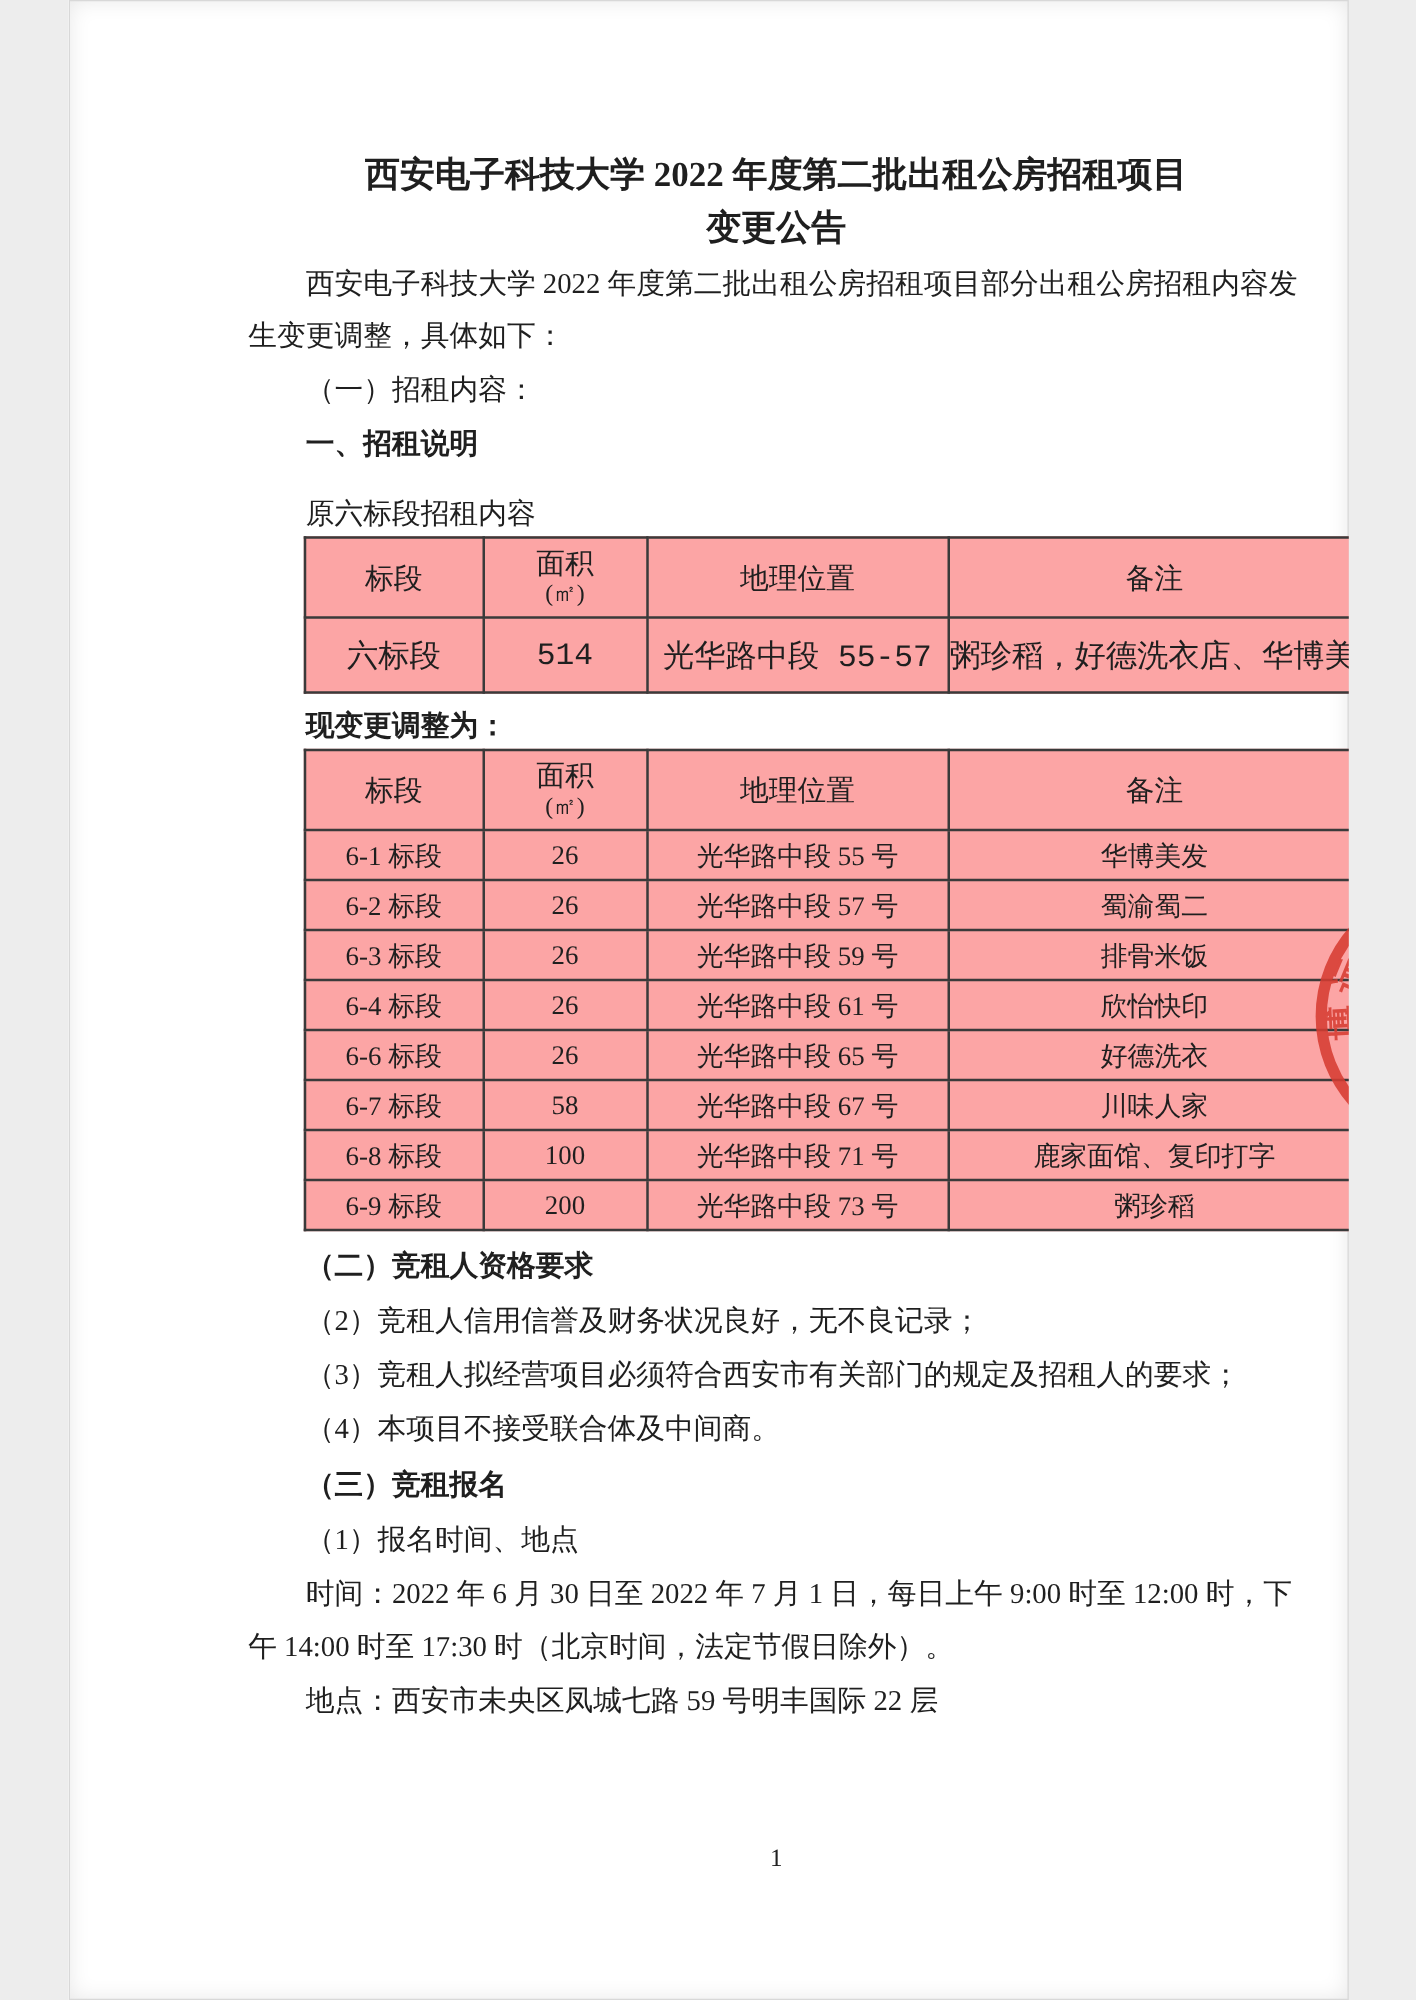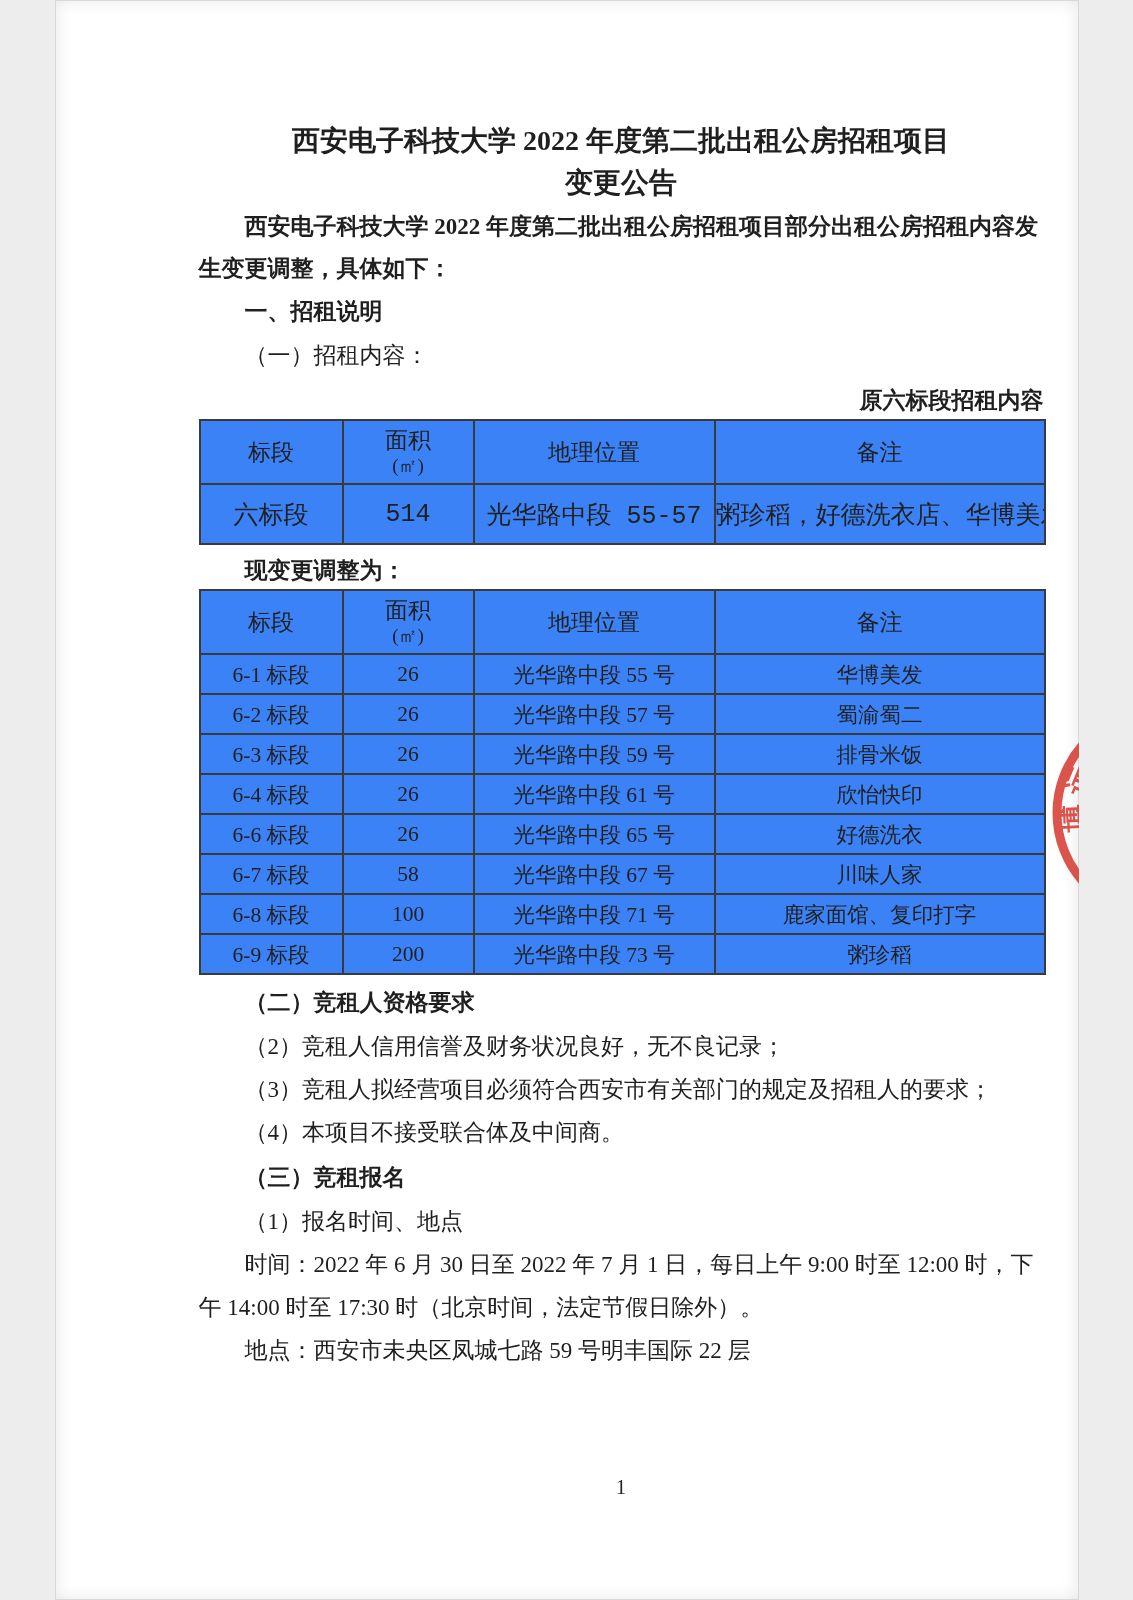--- a/index.html
+++ b/index.html
@@ -7,26 +7,26 @@
     position:relative;width:1024px;height:1600px;background:#ffffff;
     overflow:hidden;margin:0 auto;
     font-family:"Liberation Serif","DejaVu Serif",serif;color:#1f1f1f;
     box-shadow:inset 0 0 0 1px #d8d8d8, inset 0 0 18px rgba(0,0,0,.10);
   }
   .content{position:absolute;left:144px;top:0;width:845px;}
   .title{font-size:28px;font-weight:bold;text-align:center;line-height:42px;}
   .title.first{margin-top:120px;}
   p{margin:0;font-size:23px;line-height:43px;}
   .indent{text-indent:2em;}
-  .intro{line-height:42px;margin-top:2px;font-weight:bold;}
+  .intro{line-height:42px;margin-top:2px;}
   .h-sec{line-height:44px;font-weight:bold;}
   .h-sec.mt{margin-top:6px;}
-  .caption{font-weight:bold;line-height:36px;margin-top:6px;text-align:right;}
+  .caption{font-weight:normal;line-height:36px;margin-top:16px;}
   .caption2{font-weight:bold;line-height:36px;margin-top:8px;}
-  table{border-collapse:collapse;width:845px;table-layout:fixed;background:#3b82f6;}
+  table{border-collapse:collapse;width:845px;table-layout:fixed;background:#fca5a5;margin-left:44px;}
   th,td{border:2px solid #3a3a3a;text-align:center;vertical-align:middle;
         white-space:nowrap;overflow:hidden;padding:0;}
   th{font-weight:normal;font-size:23px;}
   .tbl th{height:62px;}
   .tbl1 td{height:58px;font-size:25px;font-family:Liberation Mono, monospace;}
   .tbl2 td{height:38px;font-size:21.5px;}
   .area-label{line-height:27px;font-size:23px;}
   .area-unit{line-height:23px;font-size:19px;}
   .page-num{position:absolute;top:1472px;left:0;width:1133px;text-align:center;
             font-size:20px;line-height:30px;color:#222;}
@@ -36,22 +36,22 @@
 <body>
 
 <div class="page">
   <div class="content">
 
     <div class="title first">西安电子科技大学 2022 年度第二批出租公房招租项目</div>
     <div class="title">变更公告</div>
 
     <p class="indent intro">西安电子科技大学 2022 年度第二批出租公房招租项目部分出租公房招租内容发生变更调整，具体如下：</p>
 
+    <p class="indent">（一）招租内容：</p>
     <p class="indent h-sec">一、招租说明</p>
-    <p class="indent">（一）招租内容：</p>
 
     <p class="indent caption">原六标段招租内容</p>
 
     <table class="tbl tbl1">
       <colgroup>
         <col style="width:143px">
           <col style="width:131px">
           <col style="width:241px">
           <col style="width:330px">
       </colgroup>

